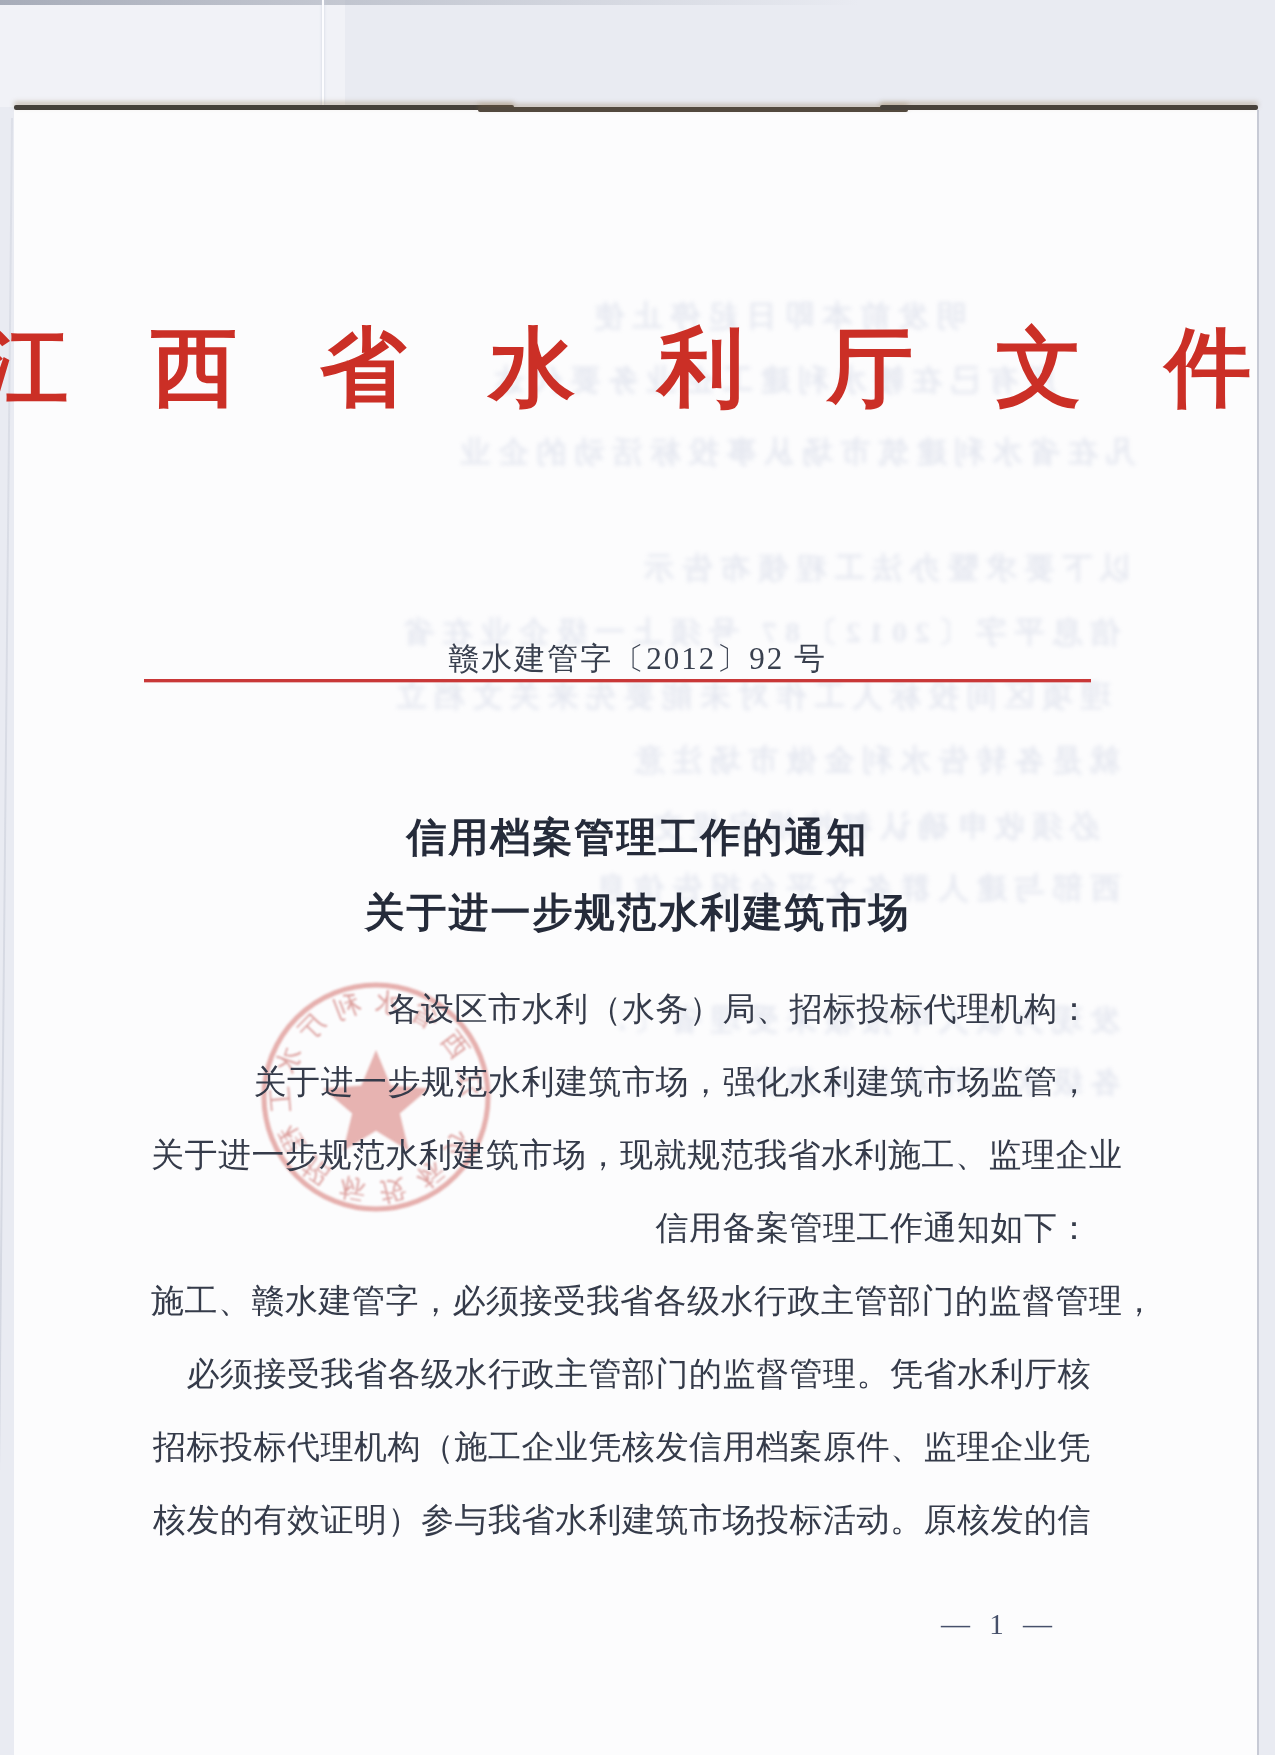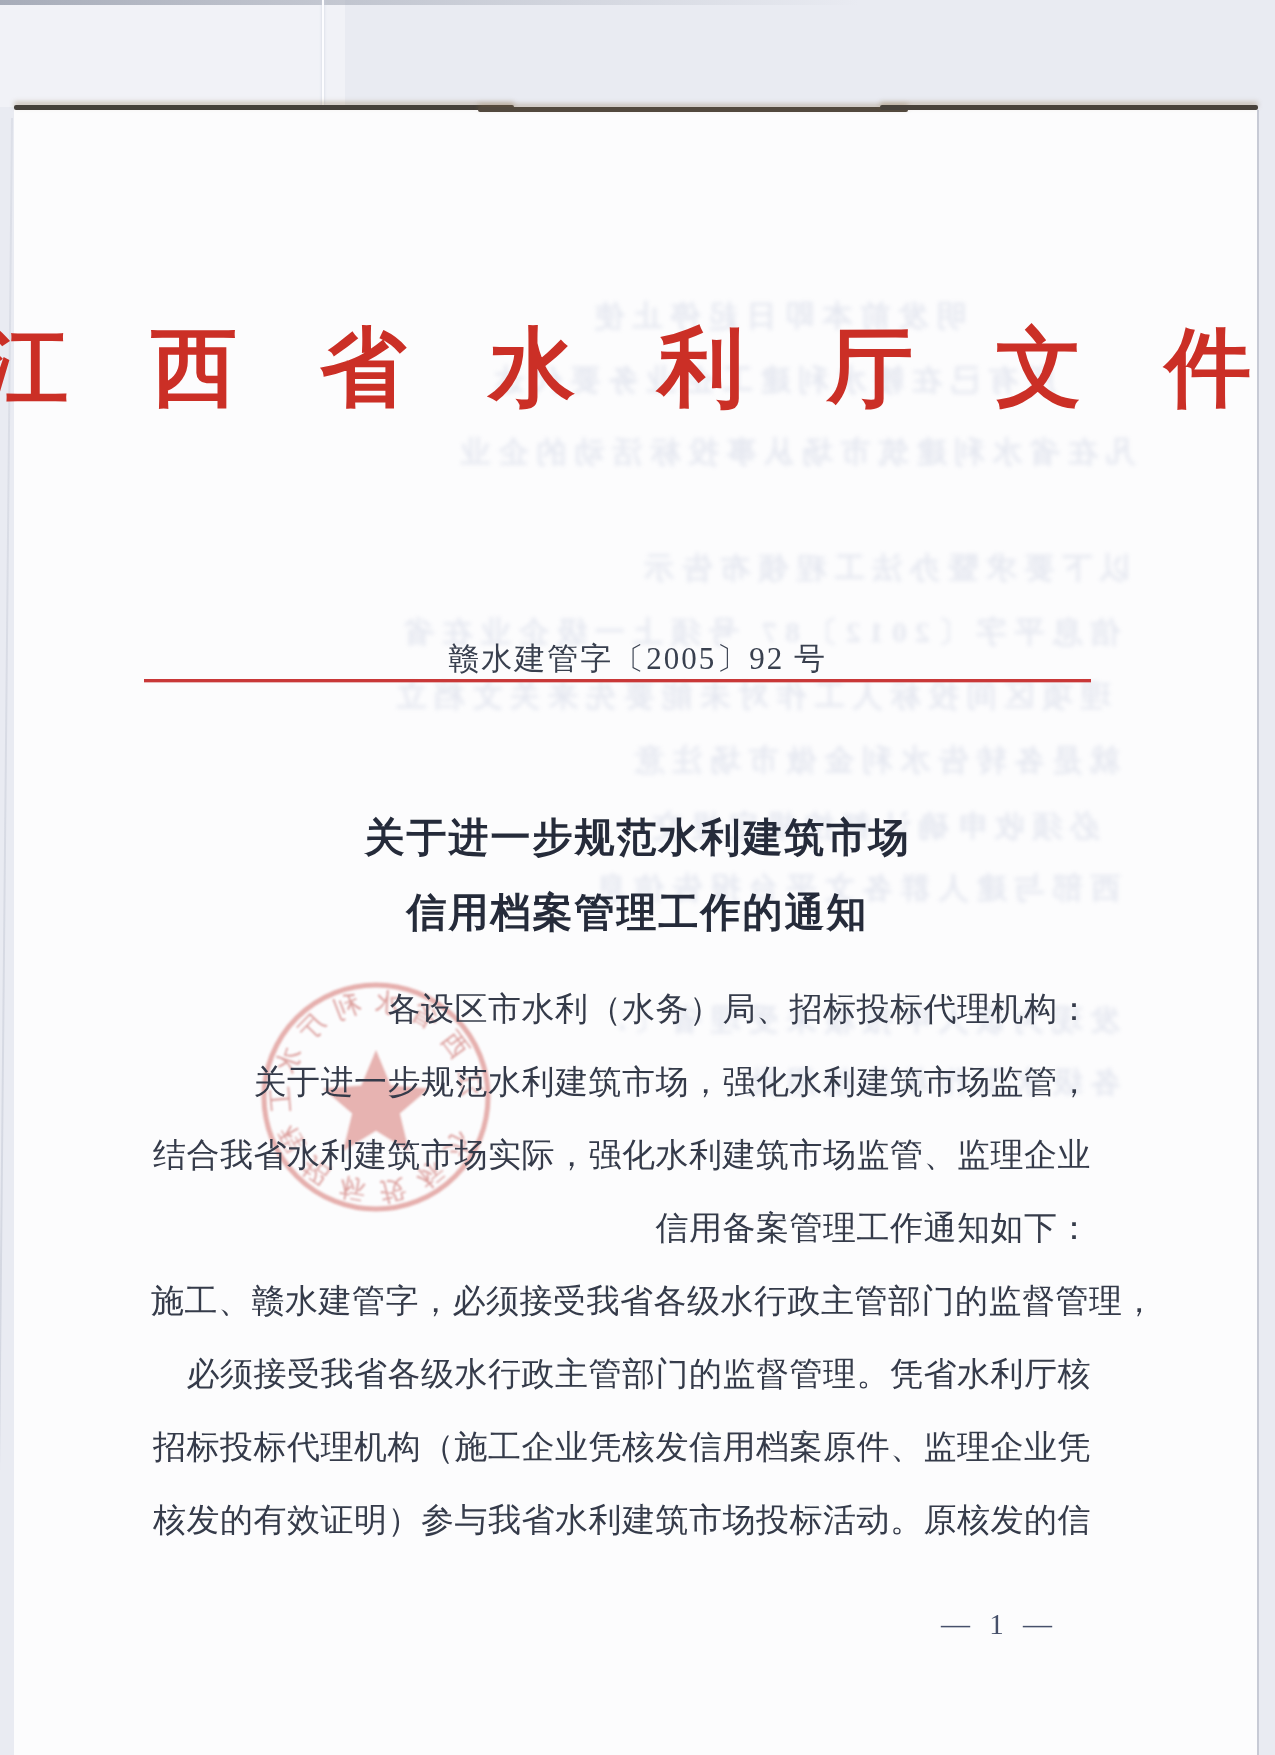--- a/index.html
+++ b/index.html
@@ -81,33 +81,33 @@
     <polygon points="125,78 139.7,113.6 178.1,116.5 148.8,141.5 157.9,178.9 125,158.8 92.1,178.9 101.2,141.5 71.9,116.5 110.3,113.6" fill="rgba(203,86,80,0.48)"></polygon>
     <path id="sealArc" d="M 125,125 m -86,0 a 86,86 0 1,1 172,0 a 86,86 0 1,1 -172,0" fill="none"></path>
     <text font-size="26" fill="rgba(190,70,64,0.55)" letter-spacing="11" font-family="Liberation Serif, DejaVu Serif, serif">
       <textPath href="#sealArc" id="seal-text-path">江西省水利厅水工程招标投标办</textPath>
     </text>
   </g>
 </svg>
 
 <div class="red-header">江 西 省 水 利 厅 文 件</div>
 
-<div class="doc-number">赣水建管字〔2005〕92 号</div>
+<div class="doc-number">赣水建管字〔2012〕92 号</div>
 
 <div class="red-rule"></div>
 
 <h1 class="doc-title">
+  <div>信用档案管理工作的通知</div>
   <div>关于进一步规范水利建筑市场</div>
-  <div>信用档案管理工作的通知</div>
 </h1>
 
 <div class="body-text">
   <div class="line">各设区市水利（水务）局、招标投标代理机构：</div>
   <div class="line indent">关于进一步规范水利建筑市场，强化水利建筑市场监管，</div>
-  <div class="line">结合我省水利建筑市场实际，强化水利建筑市场监管、监理企业</div>
+  <div class="line">关于进一步规范水利建筑市场，现就规范我省水利施工、监理企业</div>
   <div class="line">信用备案管理工作通知如下：</div>
   <div class="line">施工、赣水建管字，必须接受我省各级水行政主管部门的监督管理，</div>
   <div class="line">必须接受我省各级水行政主管部门的监督管理。凭省水利厅核</div>
   <div class="line">招标投标代理机构（施工企业凭核发信用档案原件、监理企业凭</div>
   <div class="line">核发的有效证明）参与我省水利建筑市场投标活动。原核发的信</div>
 </div>
 
 <div class="page-number">— 1 —</div>
 
 </body></html>

